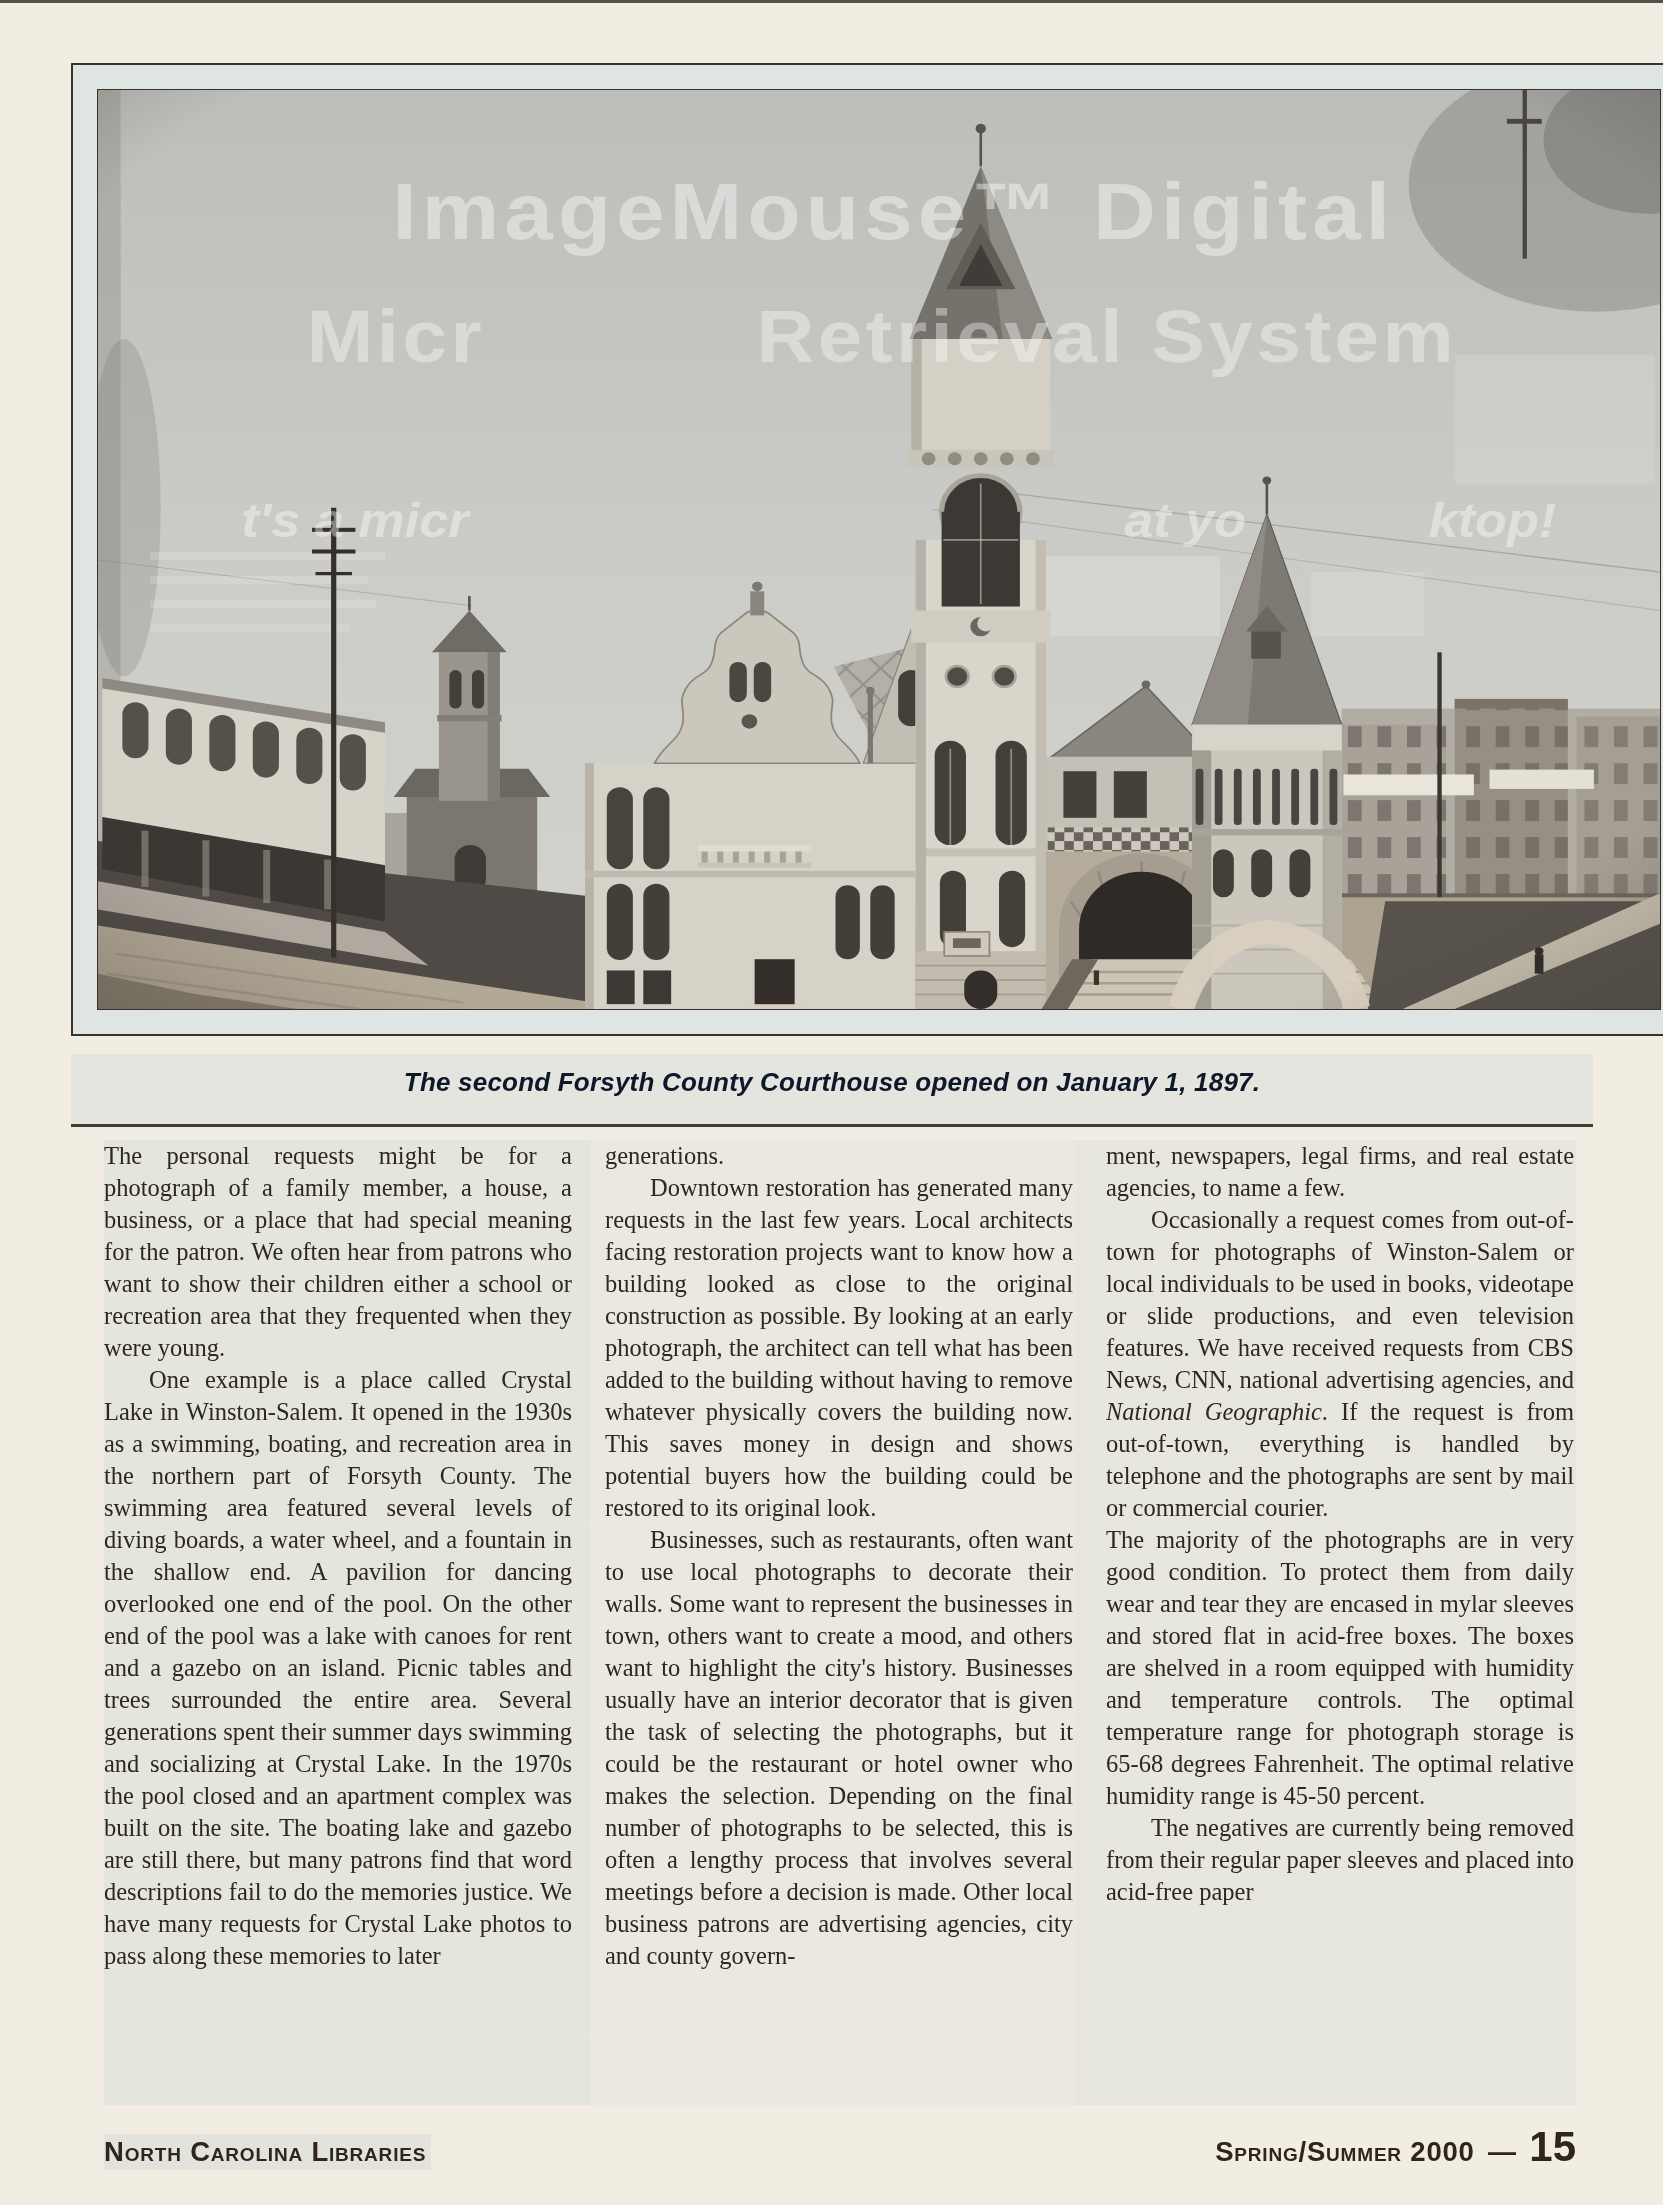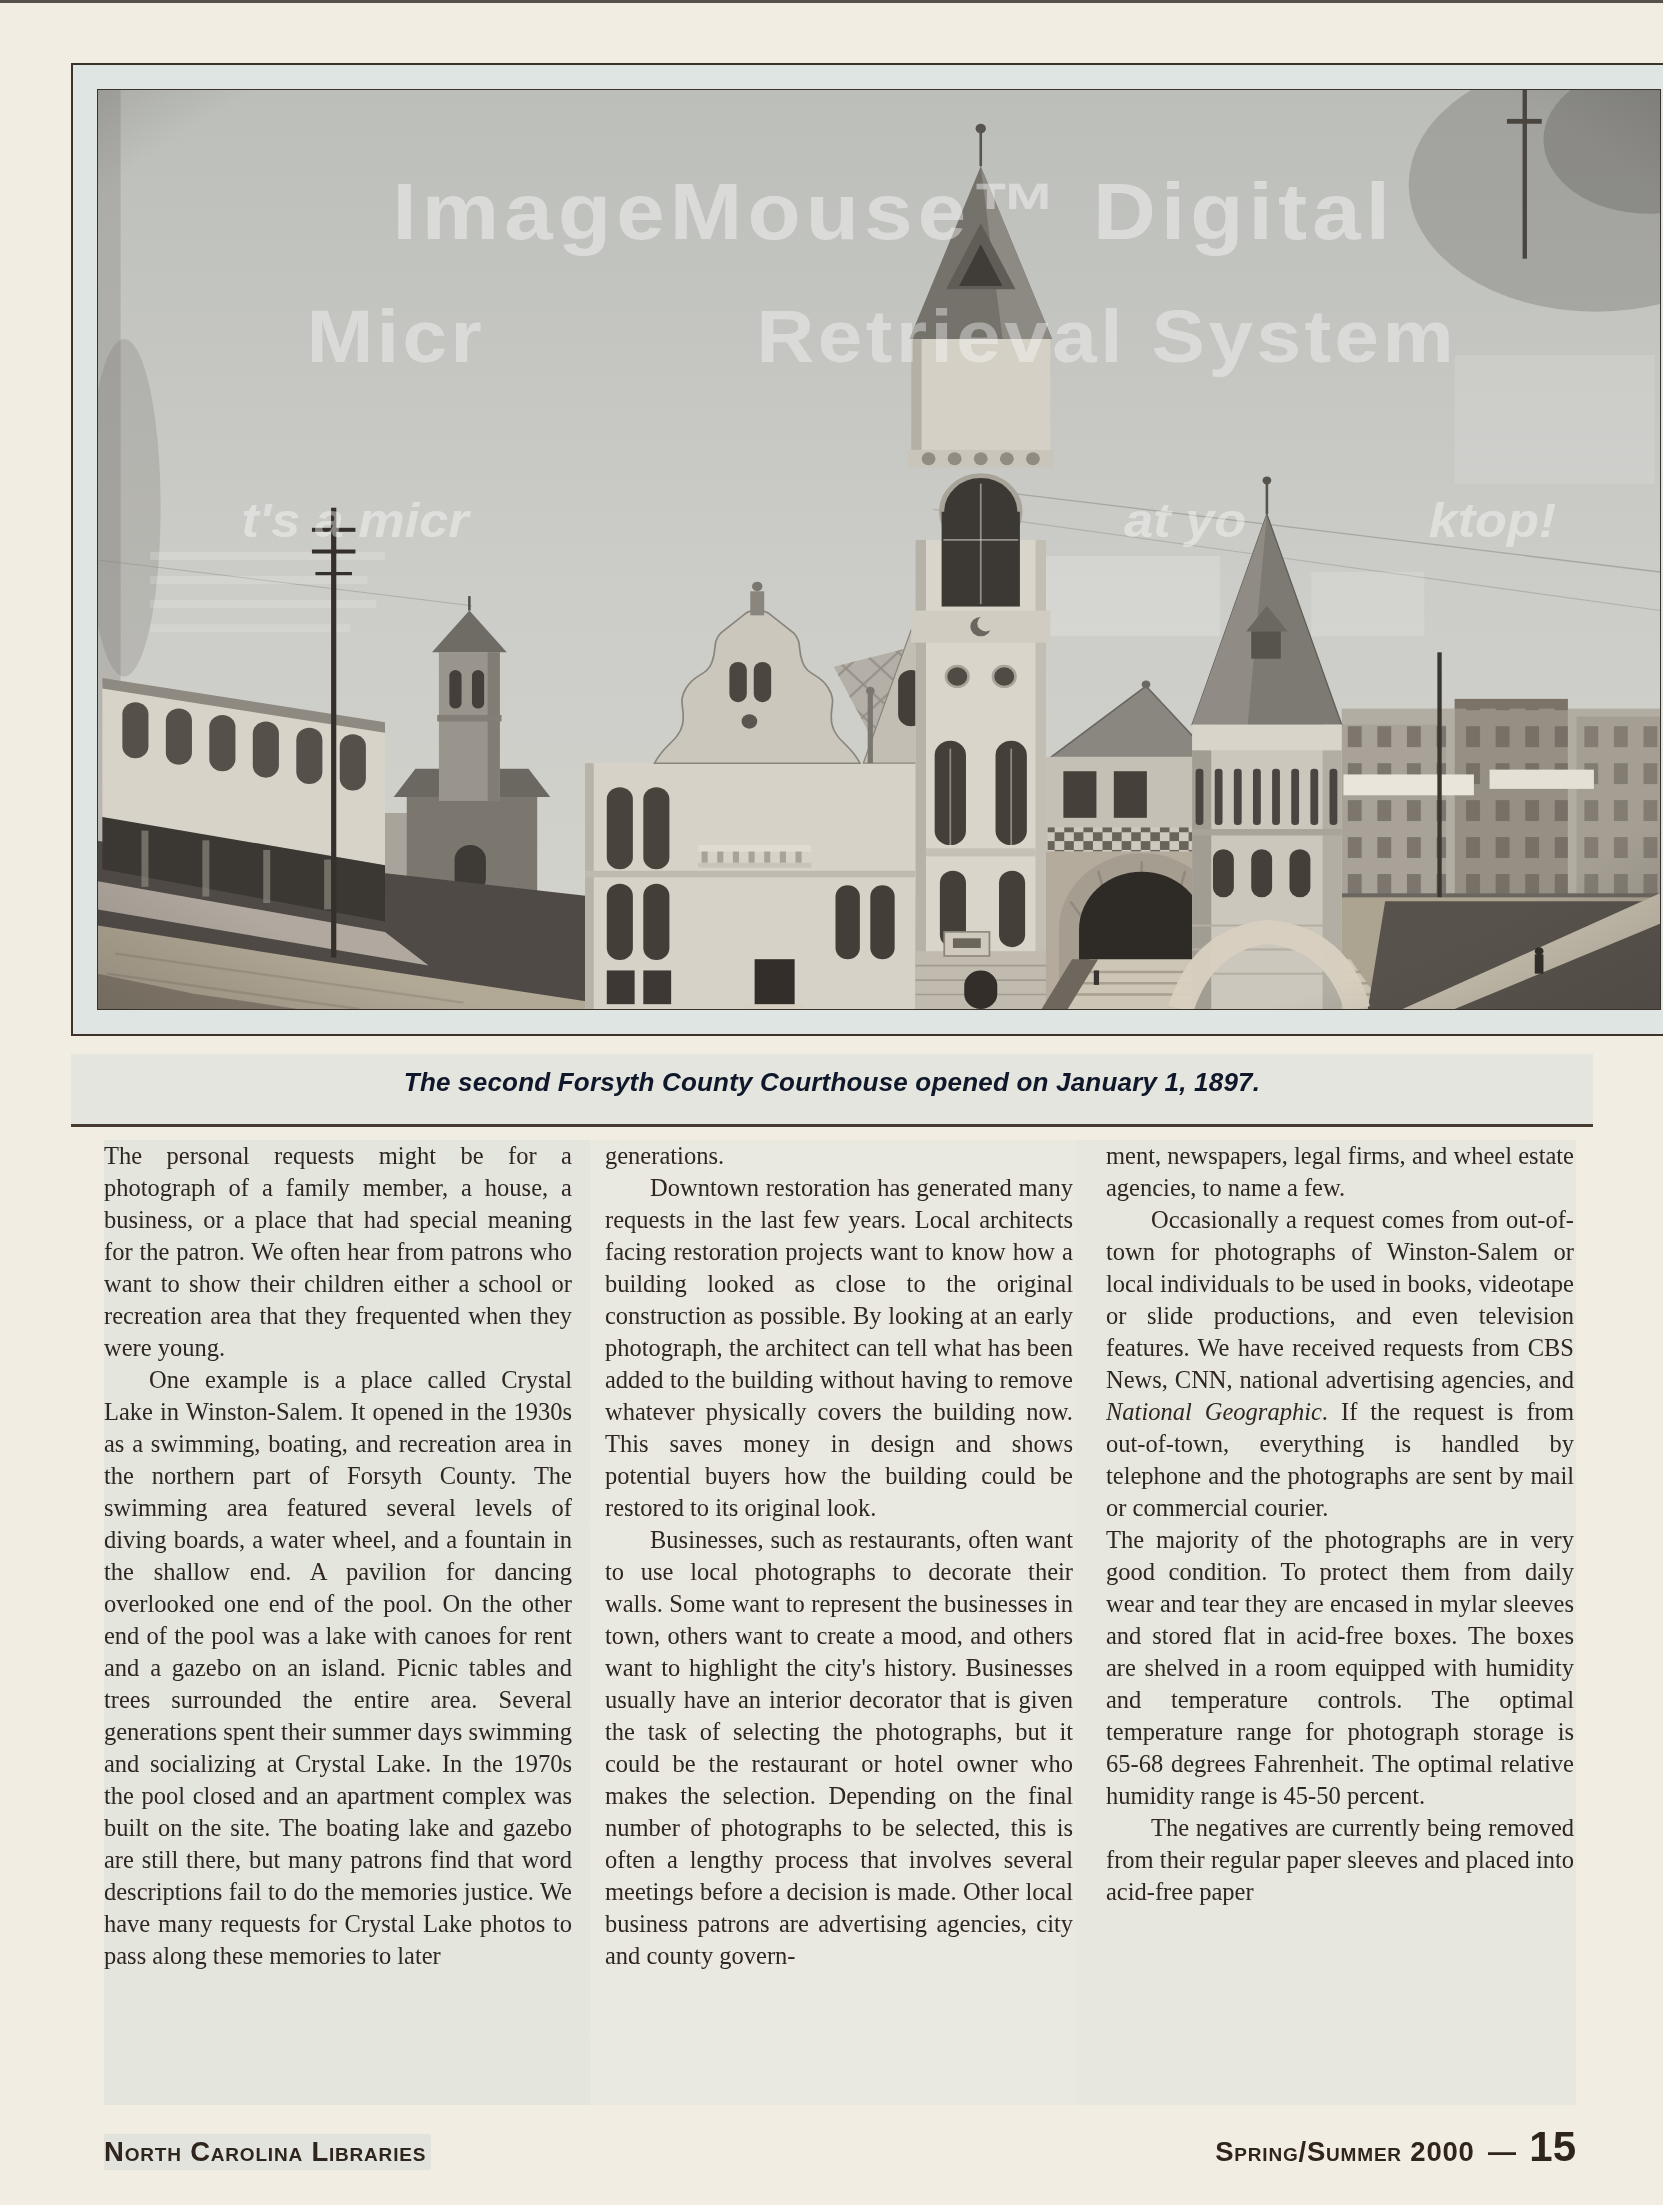--- a/index.html
+++ b/index.html
@@ -305,21 +305,21 @@
     <div class="col">
       <p>The personal requests might be for a photograph of a family member, a house, a business, or a place that had special meaning for the patron. We often hear from patrons who want to show their children either a school or recreation area that they frequented when they were young.</p>
       <p class="ind">One example is a place called Crystal Lake in Winston-Salem. It opened in the 1930s as a swimming, boating, and recreation area in the northern part of Forsyth County. The swimming area featured several levels of diving boards, a water wheel, and a fountain in the shallow end. A pavilion for dancing overlooked one end of the pool. On the other end of the pool was a lake with canoes for rent and a gazebo on an island. Picnic tables and trees surrounded the entire area. Several generations spent their summer days swimming and socializing at Crystal Lake. In the 1970s the pool closed and an apartment complex was built on the site. The boating lake and gazebo are still there, but many patrons find that word descriptions fail to do the memories justice. We have many requests for Crystal Lake photos to pass along these memories to later</p>
     </div>
     <div class="col">
       <p>generations.</p>
       <p class="ind">Downtown restoration has generated many requests in the last few years. Local architects facing restoration projects want to know how a building looked as close to the original construction as possible. By looking at an early photograph, the architect can tell what has been added to the building without having to remove whatever physically covers the building now. This saves money in design and shows potential buyers how the building could be restored to its original look.</p>
       <p class="ind">Businesses, such as restaurants, often want to use local photographs to decorate their walls. Some want to represent the businesses in town, others want to create a mood, and others want to highlight the city's history. Businesses usually have an interior decorator that is given the task of selecting the photographs, but it could be the restaurant or hotel owner who makes the selection. Depending on the final number of photographs to be selected, this is often a lengthy process that involves several meetings before a decision is made. Other local business patrons are advertising agencies, city and county govern-</p>
     </div>
     <div class="col">
-      <p>ment, newspapers, legal firms, and wheel estate agencies, to name a few.</p>
+      <p>ment, newspapers, legal firms, and real estate agencies, to name a few.</p>
       <p class="ind"><span>Occasionally a request comes from out-of-town for photographs of Winston-Salem or local individuals to be used in books, videotape or slide productions, and even television features. We have received requests from CBS News, CNN, national advertising agencies, and </span><i>National Geographic</i><span>. If the request is from out-of-town, everything is handled by telephone and the photographs are sent by mail or commercial courier.</span></p>
       <p>The majority of the photographs are in very good condition. To protect them from daily wear and tear they are encased in mylar sleeves and stored flat in acid-free boxes. The boxes are shelved in a room equipped with humidity and temperature controls. The optimal temperature range for photograph storage is 65-68 degrees Fahrenheit. The optimal relative humidity range is 45-50 percent.</p>
       <p class="ind">The negatives are currently being removed from their regular paper sleeves and placed into acid-free paper</p>
     </div>
   </div>
 
   <div class="footer">
     <span class="journal">North Carolina Libraries</span>
     <span class="issue">
       <span class="issue-date">Spring/Summer 2000</span>

